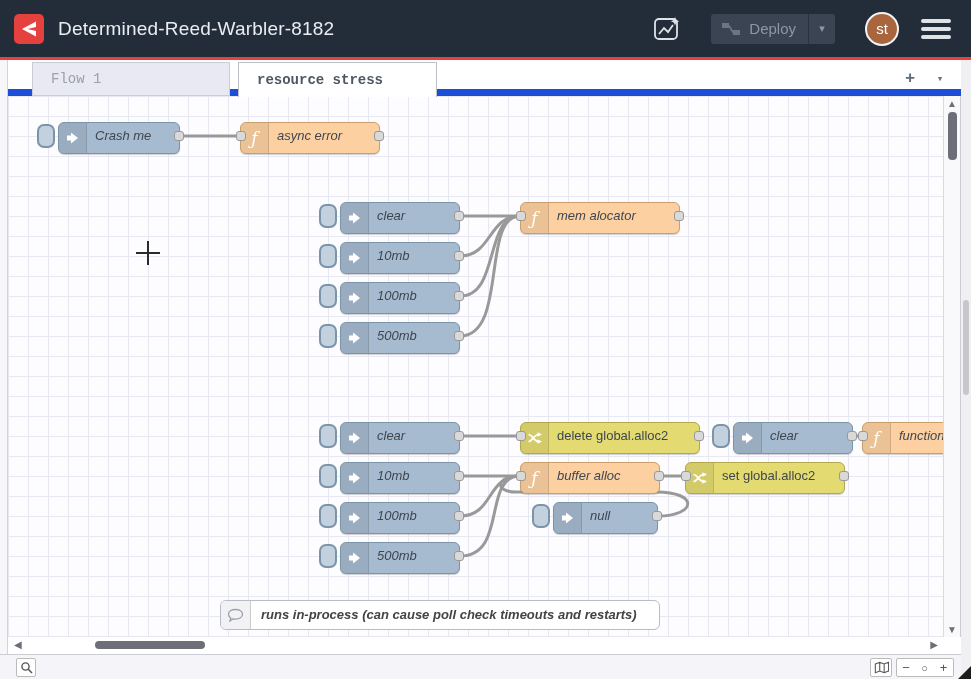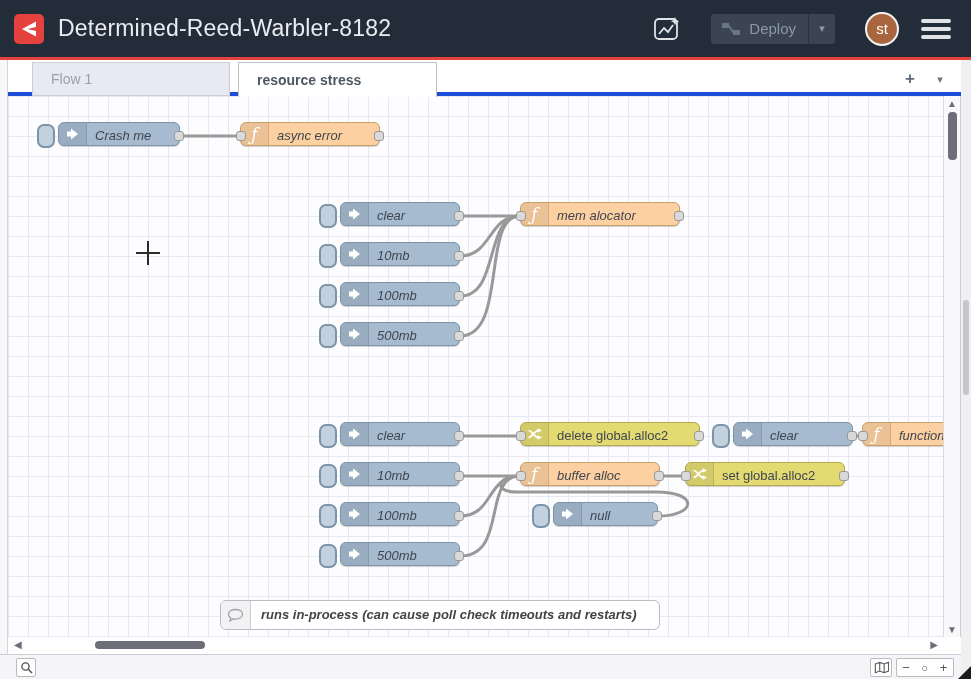--- a/index.html
+++ b/index.html
@@ -4,57 +4,57 @@
 <style>
   * { box-sizing: border-box; margin: 0; padding: 0; }
   html,body { width:971px; height:679px; font-family:"Liberation Sans",sans-serif; }
   #app { position:relative; width:971px; height:679px; background:#fff; overflow:hidden; }
 
   
   #header { position:absolute; left:0; top:0; width:971px; height:57px;
     background:#232d3a; display:flex; align-items:center; }
   #logo { width:30px; height:30px; margin-left:14px; background:#e5413e; border-radius:5px;
     display:flex; align-items:center; justify-content:center; flex:0 0 auto; }
-  #header-title { color:#e9edf2; font-size:23px; margin-left:14px; letter-spacing:.2px; }
+  #header-title { color:#e9edf2; font-size:19px; margin-left:14px; letter-spacing:.2px; }
   #header-spacer { flex:1; }
   .ai-btn { width:32px; height:32px; margin-right:28px; cursor:pointer; }
   #deploy-btn { height:30px; background:#3a4452; border-radius:3px; display:flex; align-items:center;
     margin-right:30px; padding:0 0 0 10px; }
   #deploy-label { color:#8d97a5; font-size:15px; margin:0 12px 0 8px; }
   #deploy-divider { width:1px; height:30px; background:#2a3441; }
   #deploy-caret { width:26px; text-align:center; color:#8d97a5; font-size:11px; }
   #avatar { width:34px; height:34px; border-radius:50%; background:#a8653e; border:2px solid #f4f4f4;
     color:#fff; font-size:15px; display:flex; align-items:center; justify-content:center; margin-right:22px; }
   #burger { width:30px; margin-right:20px; display:flex; flex-direction:column; gap:4px; cursor:pointer; }
   #burger div { height:4px; background:#dfe3e8; border-radius:2px; }
   #accent-line { position:absolute; left:0; top:57px; width:971px; height:3px; background:#e5413e; }
 
   
   #palette-strip { position:absolute; left:0; top:60px; width:8px; height:619px;
     background:#f7f7fa; border-right:1px solid #d3d3da; }
   #tabbar { position:absolute; left:8px; top:60px; width:953px; height:36px; background:#fff;
-    border-bottom:4px solid #1d4ed8; }
+    border-bottom:7px solid #1d4ed8;font-family:Liberation Mono, monospace; }
   .tab { position:absolute; top:2px; height:34px; display:flex; align-items:center; padding:0 18px;
     font-size:14px; cursor:pointer; }
   #tab-flow1 { left:24px; width:198px; background:#e9e9f3; border:1px solid #ccccd6; color:#9aa0ac; }
   #tab-active { left:230px; width:199px; background:#fff; border:1px solid #bfbfc7; border-bottom:none;
     height:35px; color:#4e5662; font-weight:bold; z-index:2; }
   #tab-add { position:absolute; right:40px; top:8px; width:22px; height:22px; text-align:center;
     line-height:22px; color:#5f6b7a; font-size:17px; font-weight:bold; cursor:pointer; }
   #tab-menu { position:absolute; right:10px; top:8px; width:22px; height:22px; text-align:center;
     line-height:22px; color:#6b7480; font-size:11px; cursor:pointer; }
 
   
   #canvas { position:absolute; left:8px; top:96px; width:936px; height:541px; overflow:hidden;
     background:#fdfdff;
     background-image:linear-gradient(#e8e8f2 1px, transparent 1px),
                      linear-gradient(90deg, #e8e8f2 1px, transparent 1px);
     background-size:20px 20px; border-right:1px solid #d9d9e0; }
   #wires { position:absolute; left:0; top:0; z-index:1; }
-  .node { position:absolute; height:24px; border-radius:6px; border:1px solid; z-index:2;
+  .node { position:absolute; height:32px; border-radius:6px; border:1px solid; z-index:2;
     box-shadow:0 1px 1px rgba(0,0,0,.18); font-size:13px; }
   .node .icon-sec { position:absolute; left:0; top:0; bottom:0; width:28px;
     background:rgba(0,0,0,.07); border-right:1px solid rgba(0,0,0,.12);
     border-radius:5px 0 0 5px; display:flex; align-items:center; justify-content:center; }
   .node .lbl { position:absolute; left:36px; right:8px; top:0; height:26px; line-height:26px;
     color:#3f4650; font-style:italic; white-space:nowrap; overflow:hidden; }
   .node.change .lbl { font-style:normal; }
   .node .fn-glyph { color:#fff; font-family:"DejaVu Serif",serif; font-style:italic; font-size:17px; }
   .port { position:absolute; top:8px; width:10px; height:10px; background:#d9d9d9;
     border:1px solid #999; border-radius:3px; z-index:3; }

